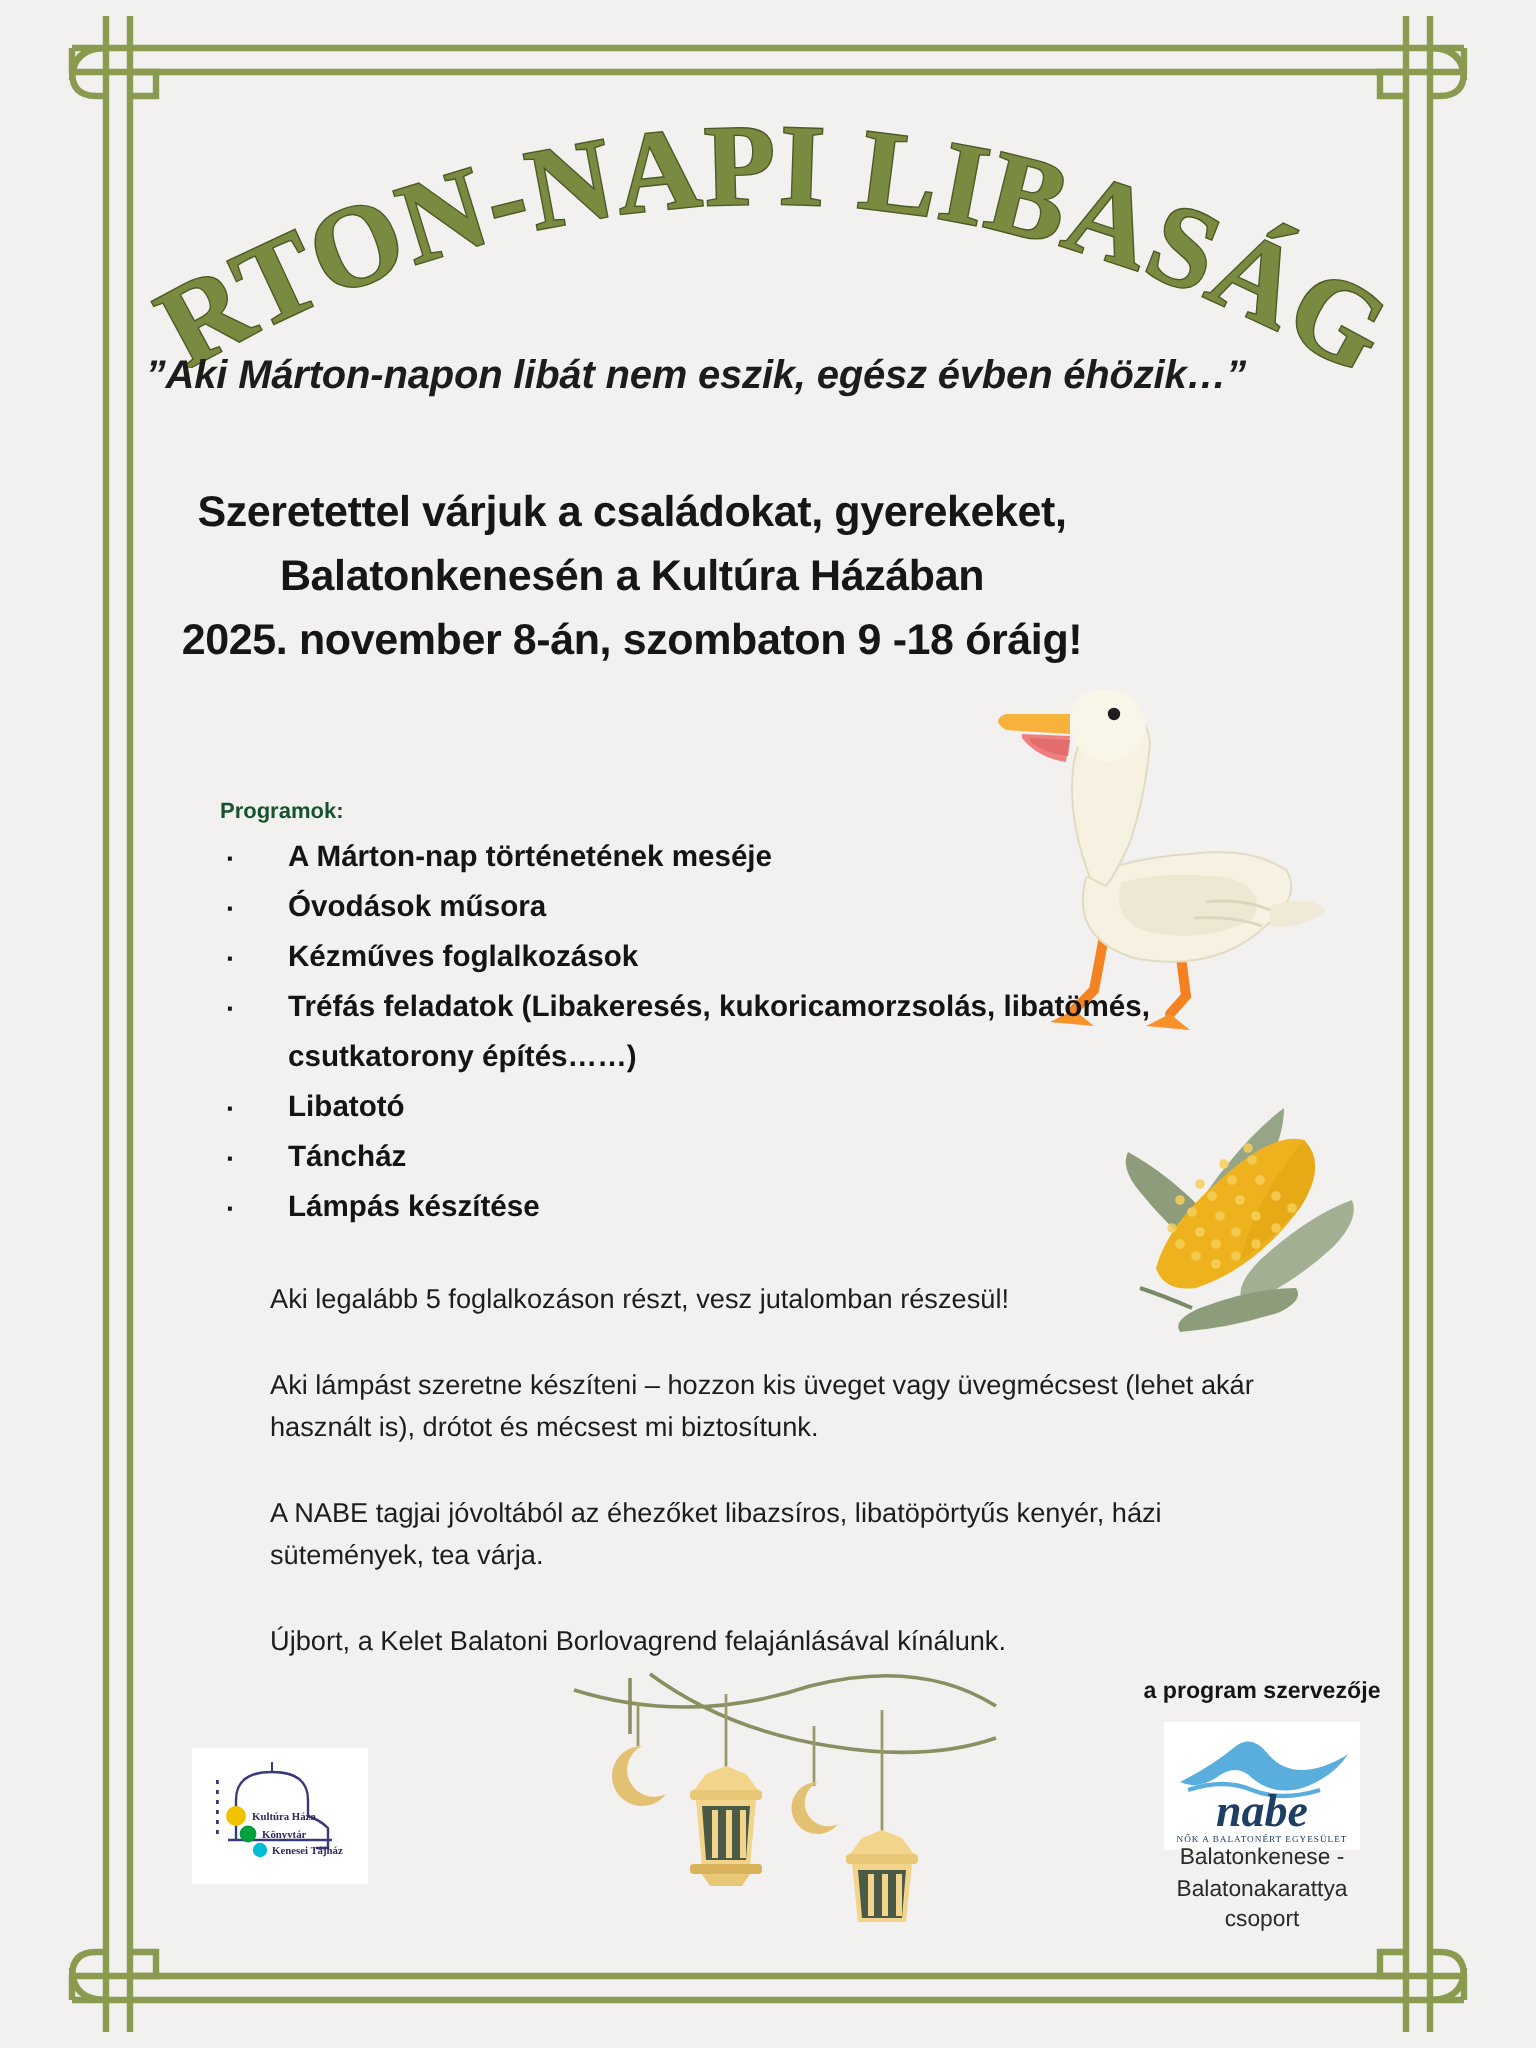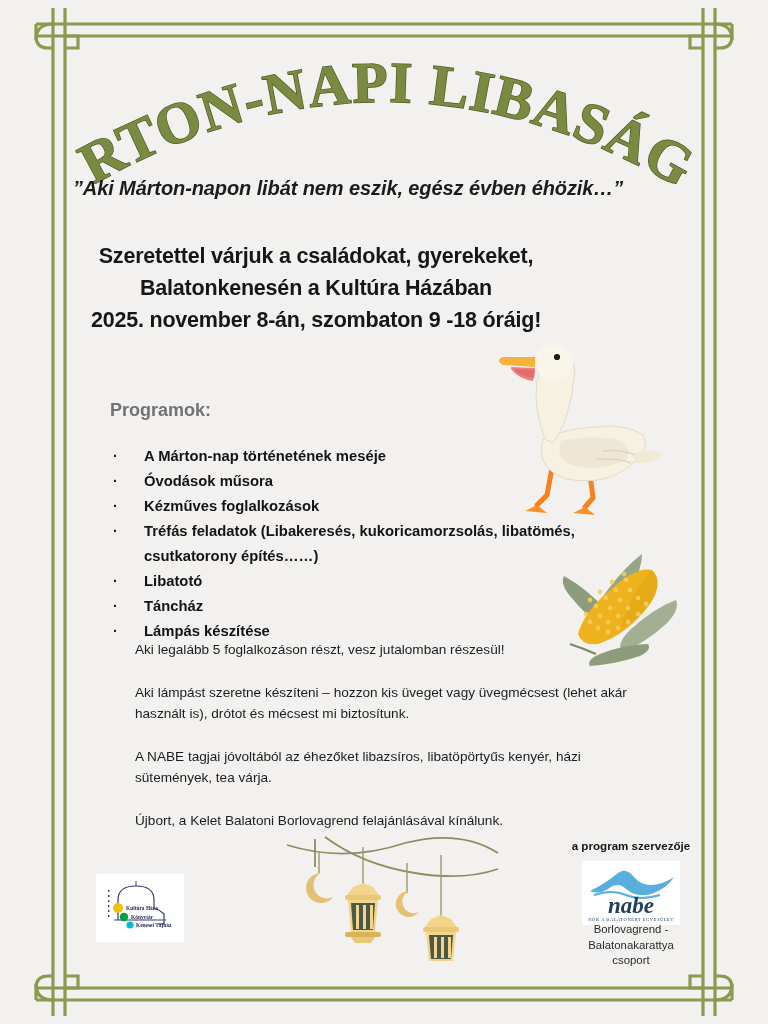--- a/index.html
+++ b/index.html
@@ -78,24 +78,24 @@
   .headline div { white-space: nowrap; }
 
   
   .programs {
     position: absolute;
     left: 110px;
     top: 400px;
     width: 470px;
   }
   .programs-title {
-    font-size: 18px;
-    font-weight: bold;
-    color: #737373;
-    margin-bottom: 23px;
+    font-size: 11px;
+    font-weight: bold;
+    color: #14532d;
+    margin-bottom: 5px;
   }
   .prog-list {
     list-style: none;
     margin: 0;
     padding: 0;
   }
   .prog-item {
     position: relative;
     font-size: 14.8px;
     font-weight: bold;
@@ -448,19 +448,19 @@
 
         <path d="M 8,30 Q 24,22 36,12 Q 44,6 52,16 Q 62,28 80,22 Q 88,19 92,16 Q 86,26 72,32 Q 56,38 44,28 Q 36,20 26,28 Q 16,34 8,30 Z" fill="#5aaede"></path>
         <path d="M 12,34 Q 30,28 44,34 Q 58,40 78,34" fill="none" stroke="#5aaede" stroke-width="2.2"></path>
 
         <text x="49" y="52" text-anchor="middle" font-family="'Liberation Serif', serif" font-size="23" font-style="italic" font-weight="bold" fill="#1d3f63">nabe</text>
 
         <text x="49" y="60" text-anchor="middle" font-family="'Liberation Serif', serif" font-size="4.6" letter-spacing="0.5" fill="#1d3f63">NŐK A BALATONÉRT EGYESÜLET</text>
       </svg>
     </div>
     <div class="organizer-sub">
-      <div>Borlovagrend -</div>
+      <div>Balatonkenese -</div>
       <div>Balatonakarattya</div>
       <div>csoport</div>
     </div>
   </div>
 
 </div>
 
 </body></html>

